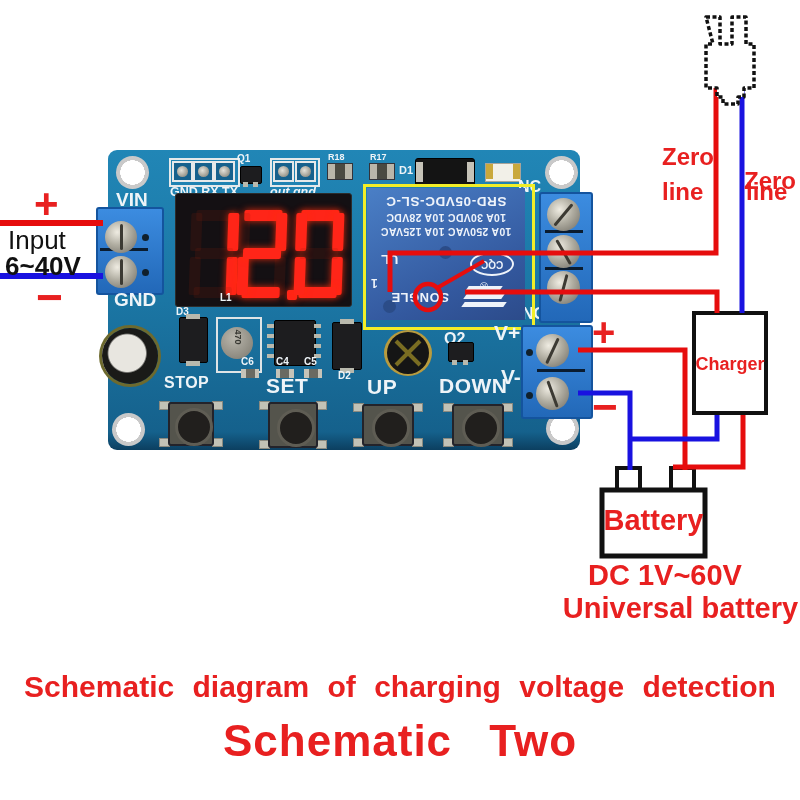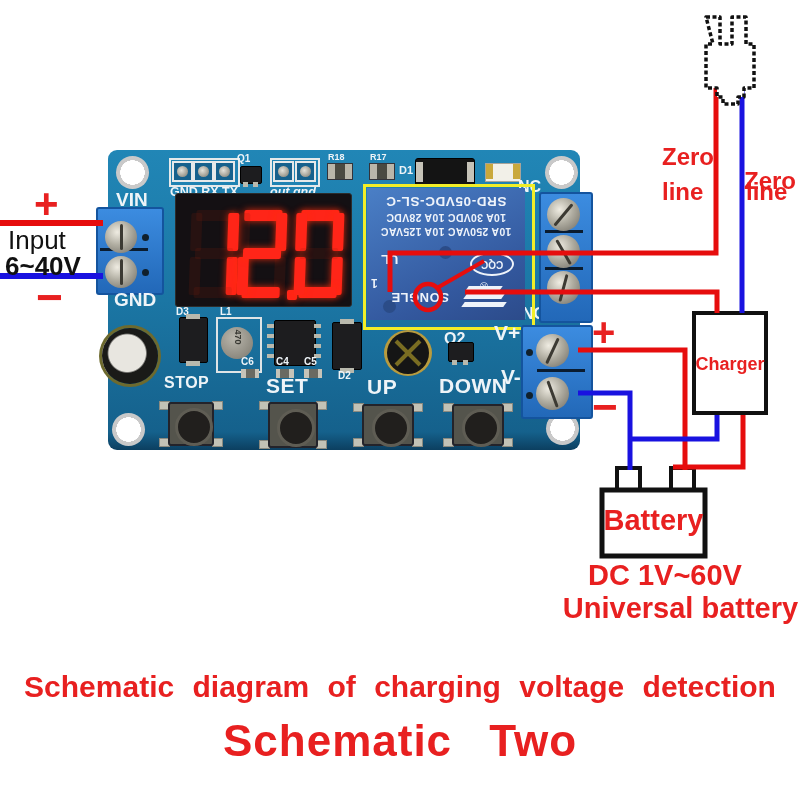--- a/index.html
+++ b/index.html
@@ -195,21 +195,21 @@
       </div>
     <div class="screw" style="left:439px;top:121px;width:33px;height:33px;">
         <i style="transform:rotate(15deg)"></i>
       </div>
 
     <div class="silk" style="left:68px;top:157px;font-size:10px;">D3</div>
     <div class="chip" style="left:71px;top:167px;width:27px;height:44px;">
       <i style="position:absolute;left:6px;top:-4px;width:14px;height:5px;background:#b9b9ad;"></i>
       <i style="position:absolute;left:6px;bottom:-4px;width:14px;height:5px;background:#b9b9ad;"></i>
     </div>
-    <div class="silk" style="left:112px;top:157px;font-size:10px;">L1</div>
+    <div class="silk" style="left:112px;top:143px;font-size:10px;">L1</div>
     <div style="position:absolute;left:108px;top:167px;width:42px;height:52px;border:2px solid #dfe4e6;">
       <div style="position:absolute;left:3px;top:8px;width:32px;height:32px;border-radius:50%;background:radial-gradient(circle at 40% 35%,#b9b6ac,#8a877d 75%);"></div>
       <div style="position:absolute;left:12px;top:13px;font-size:9px;color:#3a3a34;transform:rotate(90deg);font-weight:700;">470</div>
     </div>
     <div class="chip" style="left:166px;top:170px;width:40px;height:44px;"></div>
     <div class="leg" style="left:159px;top:174px;width:7px;height:4px;"></div>
     <div class="leg" style="left:159px;top:184px;width:7px;height:4px;"></div>
     <div class="leg" style="left:159px;top:194px;width:7px;height:4px;"></div>
     <div class="leg" style="left:159px;top:204px;width:7px;height:4px;"></div>
     <div class="leg" style="left:206px;top:174px;width:7px;height:4px;"></div>

